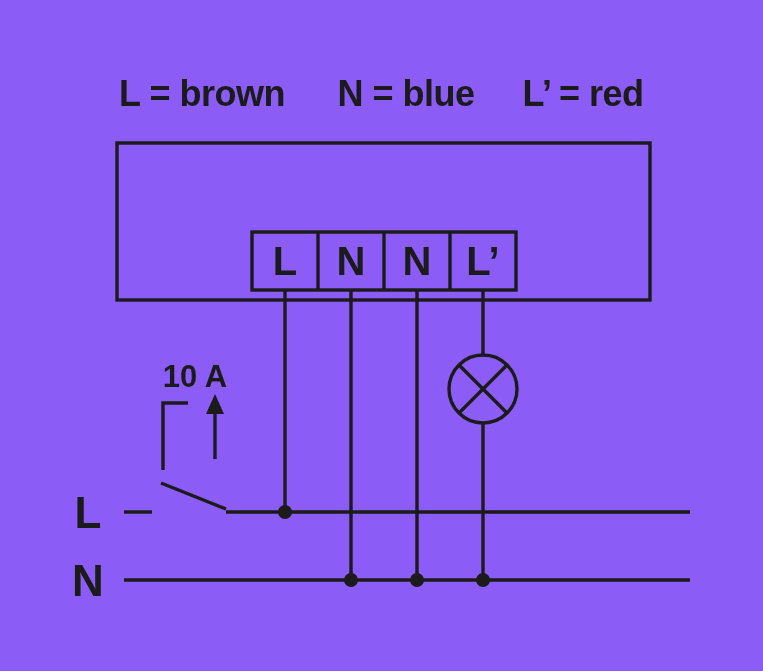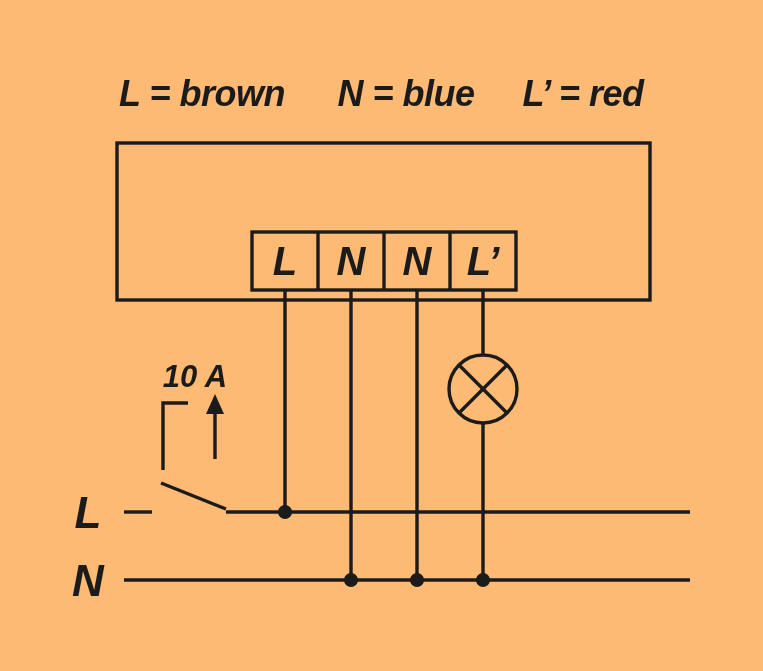--- a/index.html
+++ b/index.html
@@ -4,24 +4,23 @@
 <style>
   html, body {
     margin: 0;
     padding: 0;
     background: #ffffff;
   }
   .stage {
     position: relative;
     width: 763px;
     height: 671px;
-    background: #fdba74;
+    background: #8b5cf6;
     font-family: "Liberation Sans", sans-serif;
     overflow: hidden;
-    font-style: italic;
   }
   svg {
     display: block;
   }
   svg text {
     fill: #1b1b1b;
     stroke: none;
     font-family: "Liberation Sans", "DejaVu Sans", sans-serif;
   }
   .legend-text {

